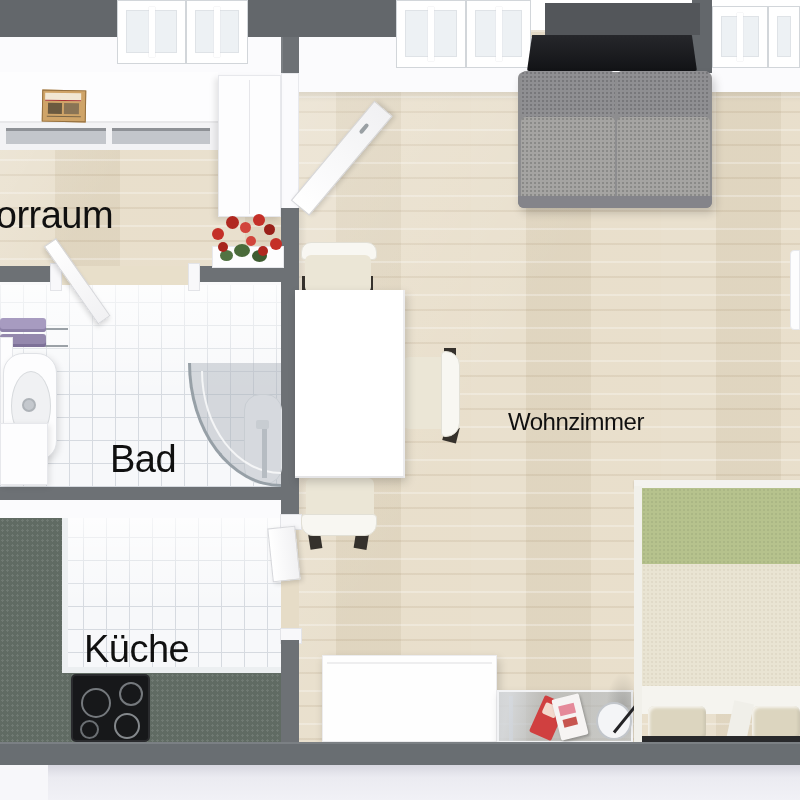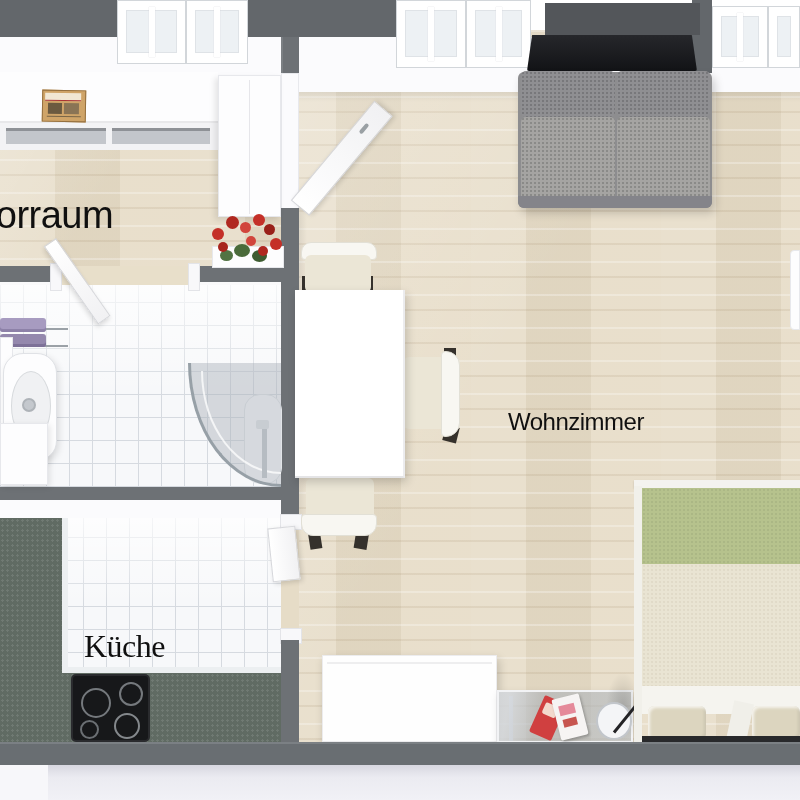--- a/index.html
+++ b/index.html
@@ -236,16 +236,17 @@
     <div class="abs" style="left:10px;top:256px;width:158px;height:6px;background:#28292b;"></div>
   </div>
 
   <div class="abs whitebox" style="left:790px;top:250px;width:10px;height:80px;border-radius:4px 0 0 4px;"></div>
 
   <div class="abs wall-bottom" style="left:0;top:742px;width:800px;height:23px;box-sizing:border-box;"></div>
   <div class="abs" style="left:0;top:765px;width:800px;height:35px;background:linear-gradient(180deg,#d7d7e0,#ebebf1 35%,#f1f1f6);"></div>
   <div class="abs" style="left:0;top:765px;width:48px;height:35px;background:#f7f7fa;"></div>
 
   <div class="abs label" style="left:-27px;top:194px;font-size:38px;">Vorraum</div>
-  <div class="abs label" style="left:84px;top:628px;font-size:32px;font-family:Liberation Serif, serif;">Küche</div>
+  <div class="abs label" style="left:110px;top:438px;font-size:38px;">Bad</div>
+  <div class="abs label" style="left:84px;top:628px;font-size:38px;">Küche</div>
   <div class="abs label" style="left:508px;top:408px;font-size:24px;">Wohnzimmer</div>
 
 </div>
 
 </body></html>

